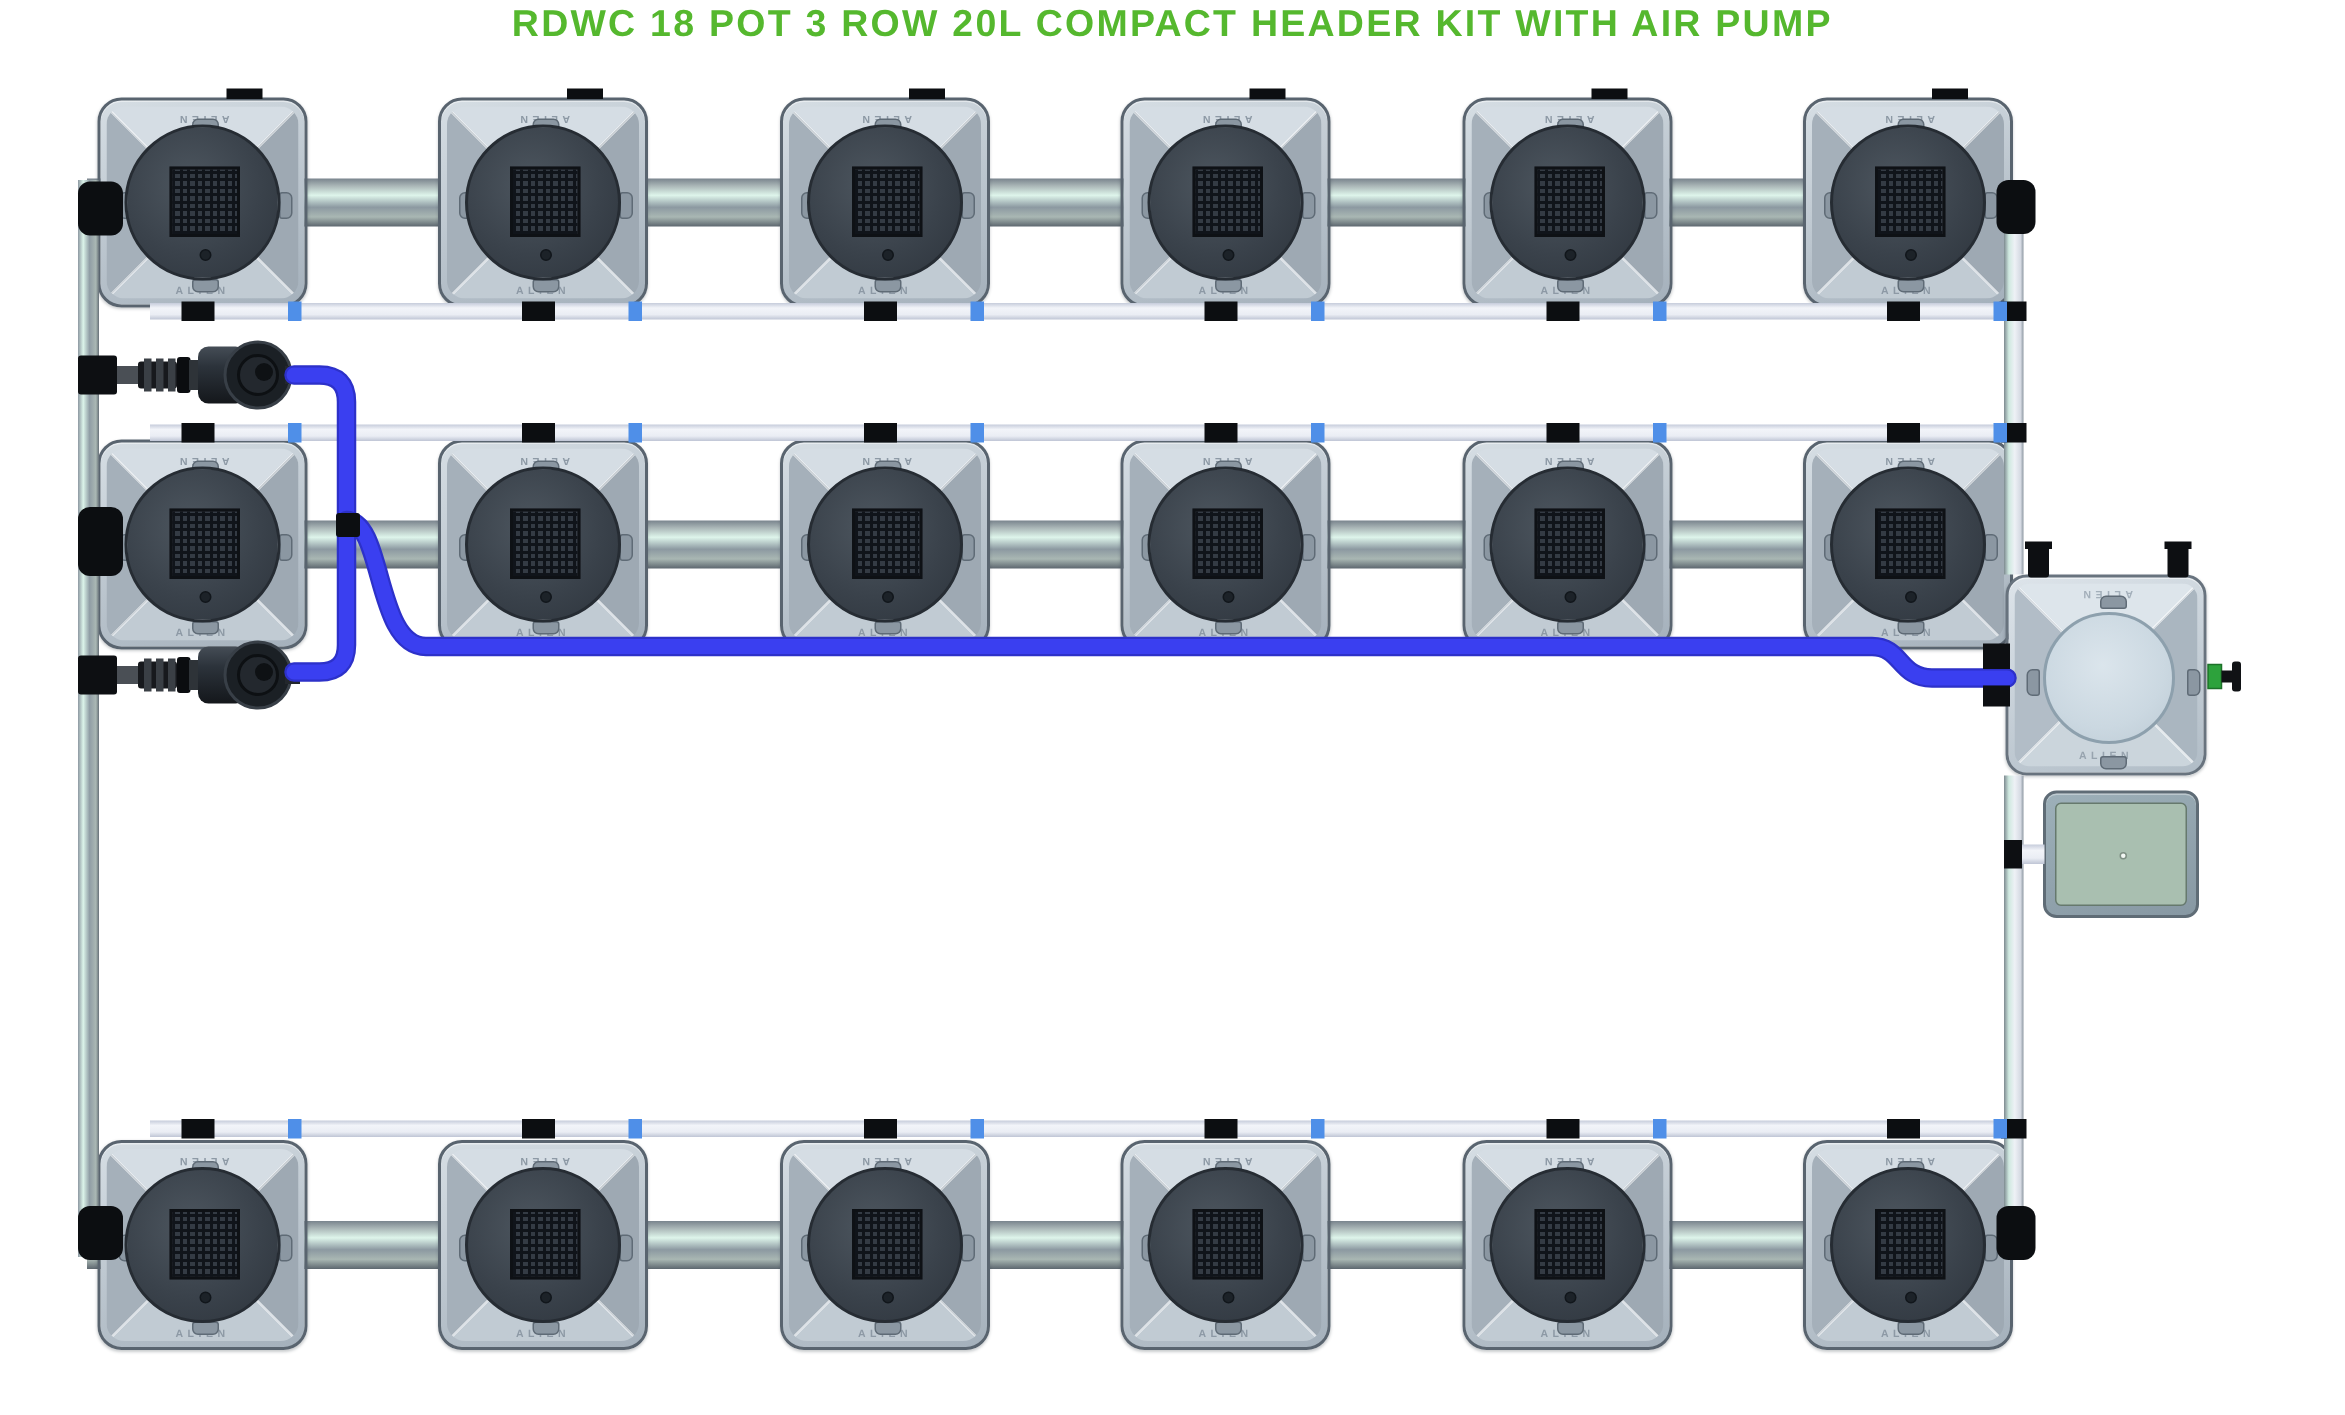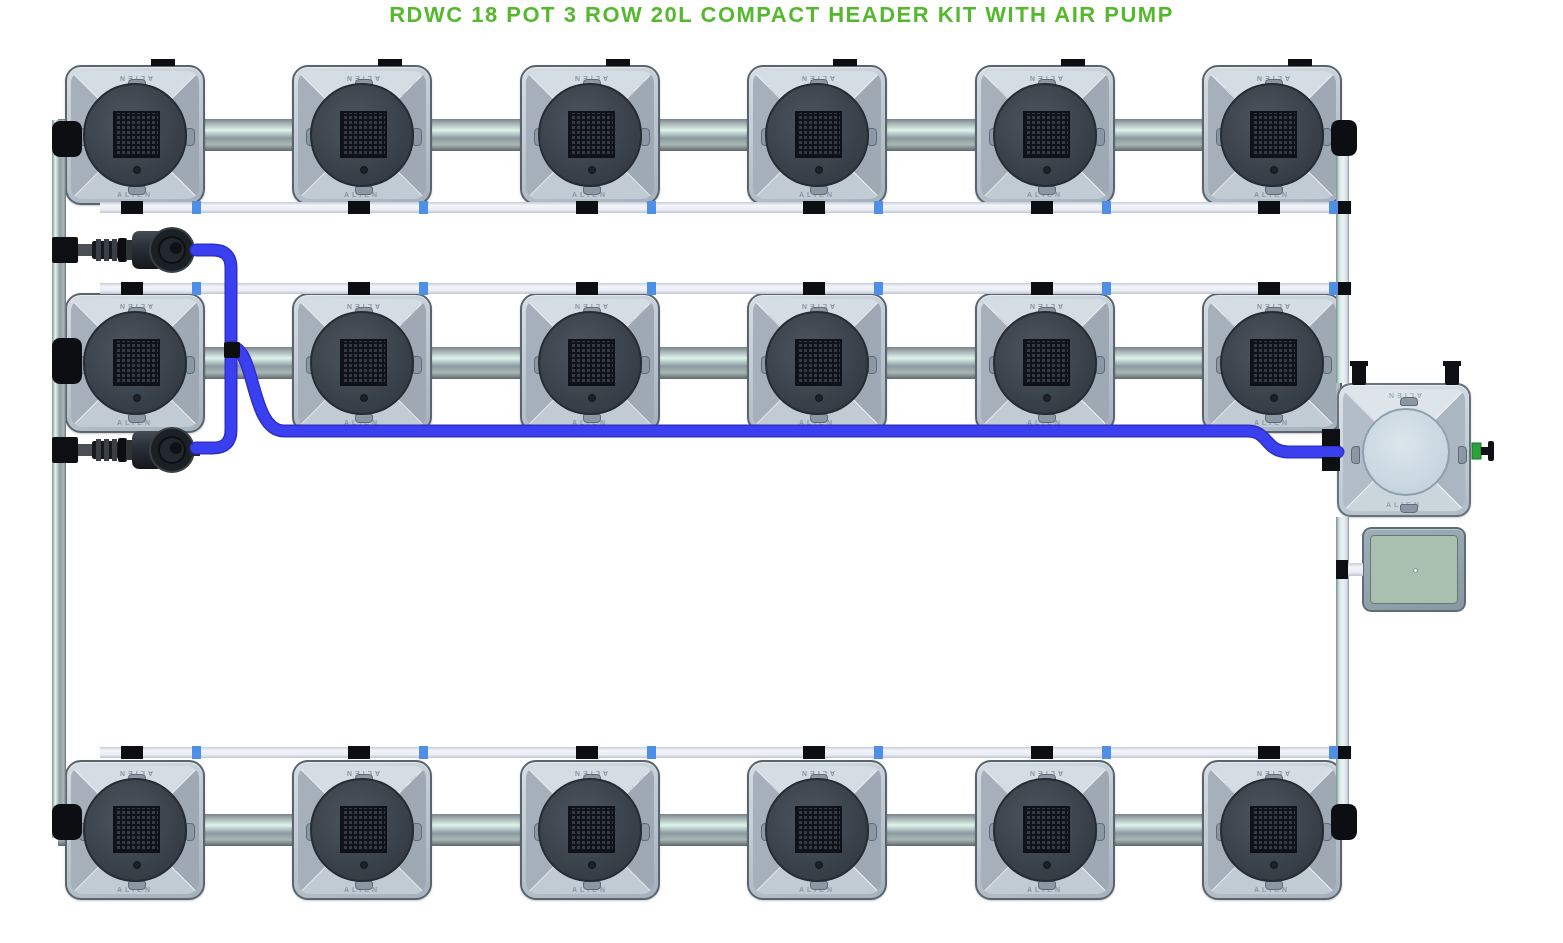--- a/index.html
+++ b/index.html
@@ -2,21 +2,21 @@
 <html><head>
 <meta charset="utf-8">
 <style>
   html,body{margin:0;padding:0;background:#ffffff;}
   .stage{
     position:relative;width:1563px;height:943px;background:#ffffff;overflow:hidden;
     font-family:"Liberation Sans",sans-serif;
   }
   .title{
     position:absolute;left:0;right:0;top:2px;text-align:center;
-    font-size:22px;font-weight:700;letter-spacing:1.5px;color:#55b82e;
+    font-size:25px;font-weight:700;letter-spacing:1.5px;color:#55b82e;
     font-family:"Liberation Sans",sans-serif;
   }
   svg.layer{position:absolute;left:0;top:0;width:1563px;height:943px;pointer-events:none;}
   
   .pot{
     position:absolute;width:140px;height:140px;box-sizing:border-box;
     border:2px solid #59646f;border-radius:16px;
     background:linear-gradient(160deg,#d6dee4,#a4b0bb);
     box-shadow:inset 0 1px 0 rgba(255,255,255,.45), 0 1px 2px rgba(40,50,60,.25);
   }

